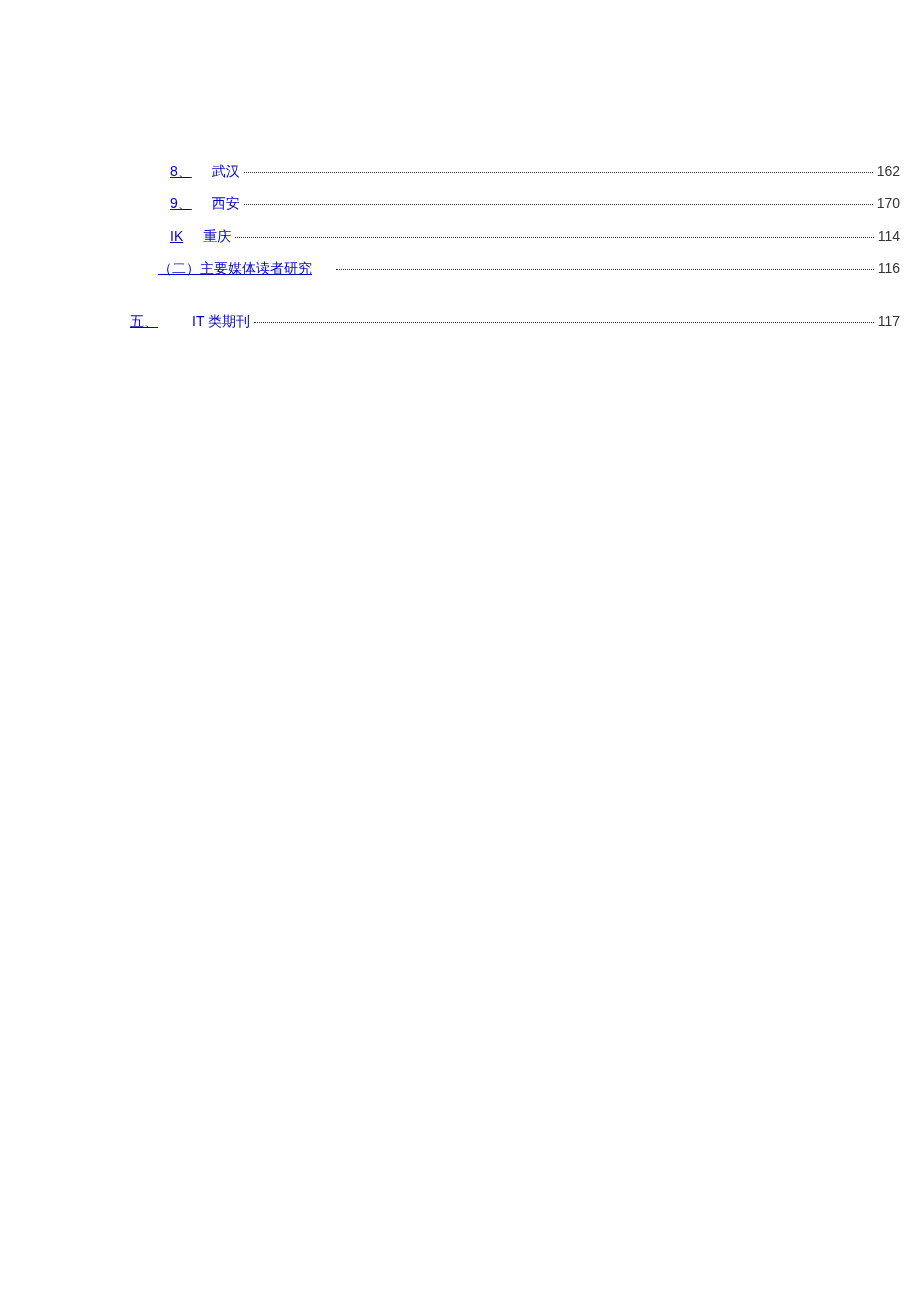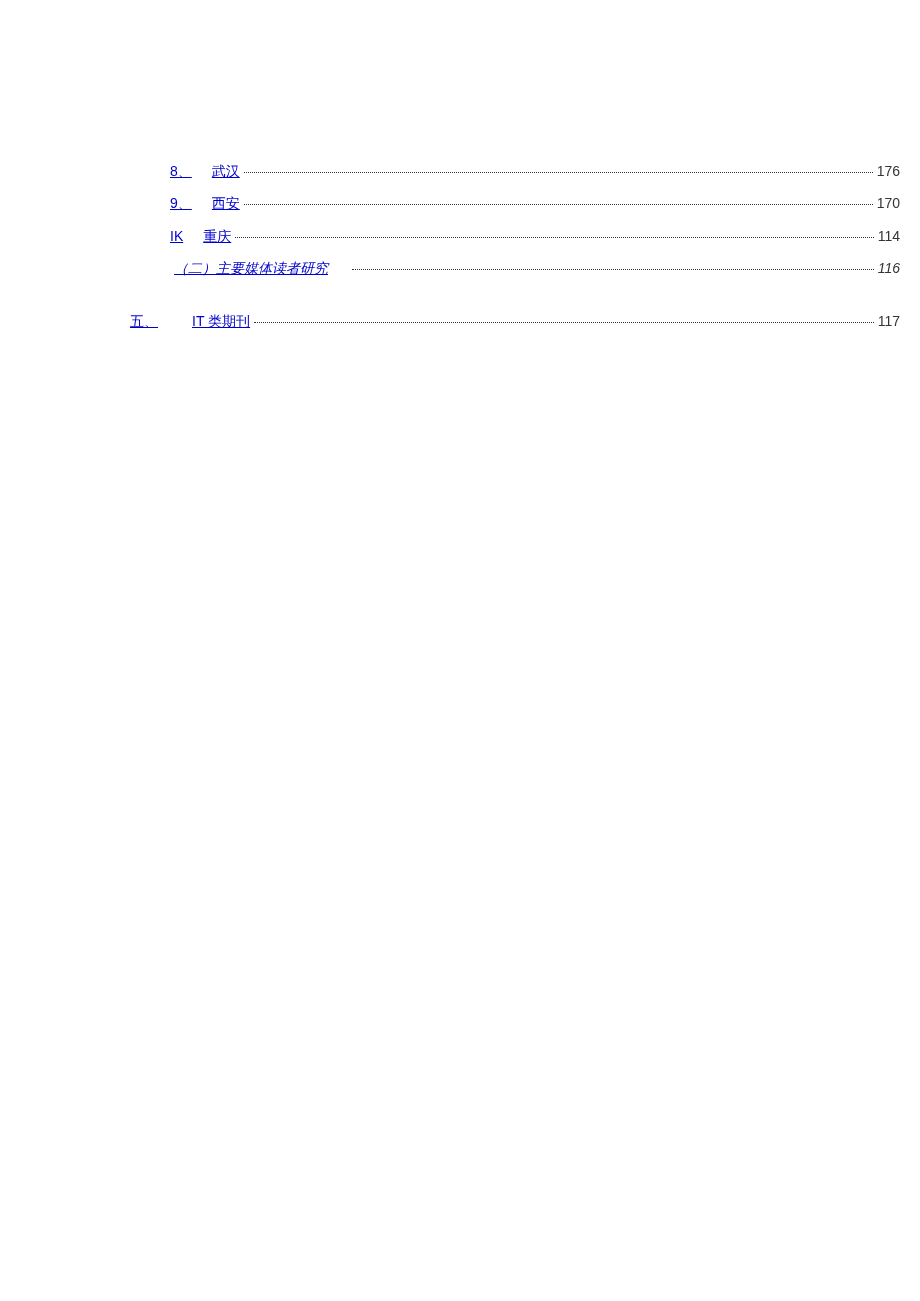--- a/index.html
+++ b/index.html
@@ -25,58 +25,56 @@
       line-height: 1.6;
     }
     .toc-prefix {
       color: #0000cc;
       text-decoration: underline;
       white-space: nowrap;
       margin-right: 20px;
     }
     .toc-title {
       color: #0000cc;
-      text-decoration: underline;
       white-space: nowrap;
     }
     .toc-dots {
       flex: 1;
       border-bottom: 1.5px dotted #333;
       margin: 0 4px;
       position: relative;
       top: -3px;
     }
     .toc-page {
       color: #333;
       white-space: nowrap;
     }
     .indent-1 {
       margin-left: 40px;
     }
     .indent-0 {
-      margin-left: 44px;
-      font-style: italic;
+      margin-left: 28px;
     }
     .section-gap {
       margin-top: 30px;
     }
     .no-indent {
       margin-left: 0;
     }
   </style>
 </head>
 <body>
 
 <div class="toc-container">
 
   <div class="toc-entry indent-1">
     <a class="toc-prefix">8、</a>
     <a class="toc-title">武汉</a>
     <span class="toc-dots"></span>
-    <span class="toc-page">176</span>
+    <span class="toc-page">162</span>
   </div>
 
   <div class="toc-entry indent-1">
     <a class="toc-prefix">9、</a>
     <a class="toc-title">西安</a>
     <span class="toc-dots"></span>
     <span class="toc-page">170</span>
   </div>
 
 

